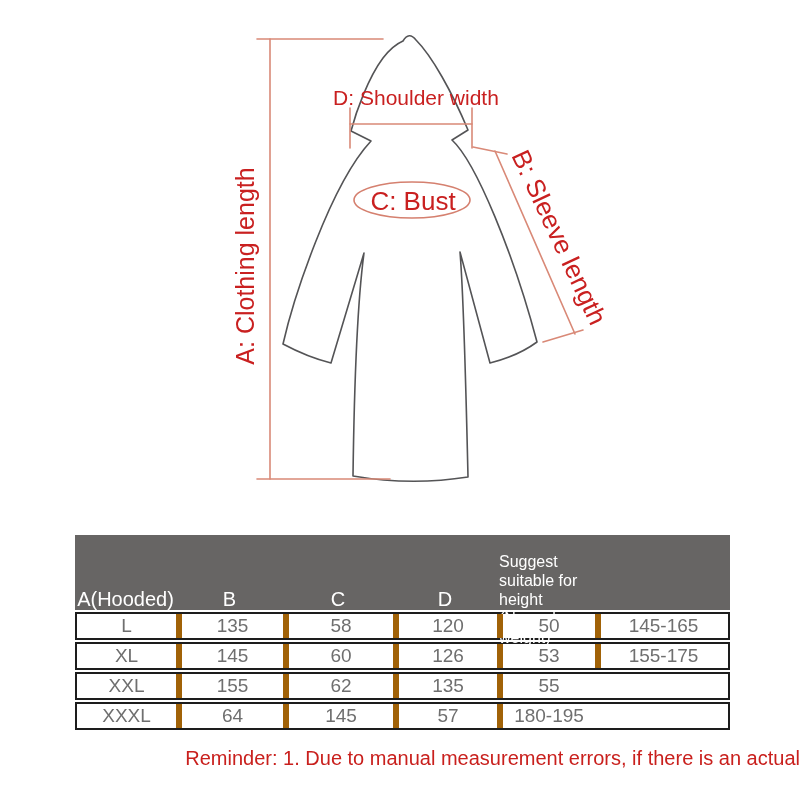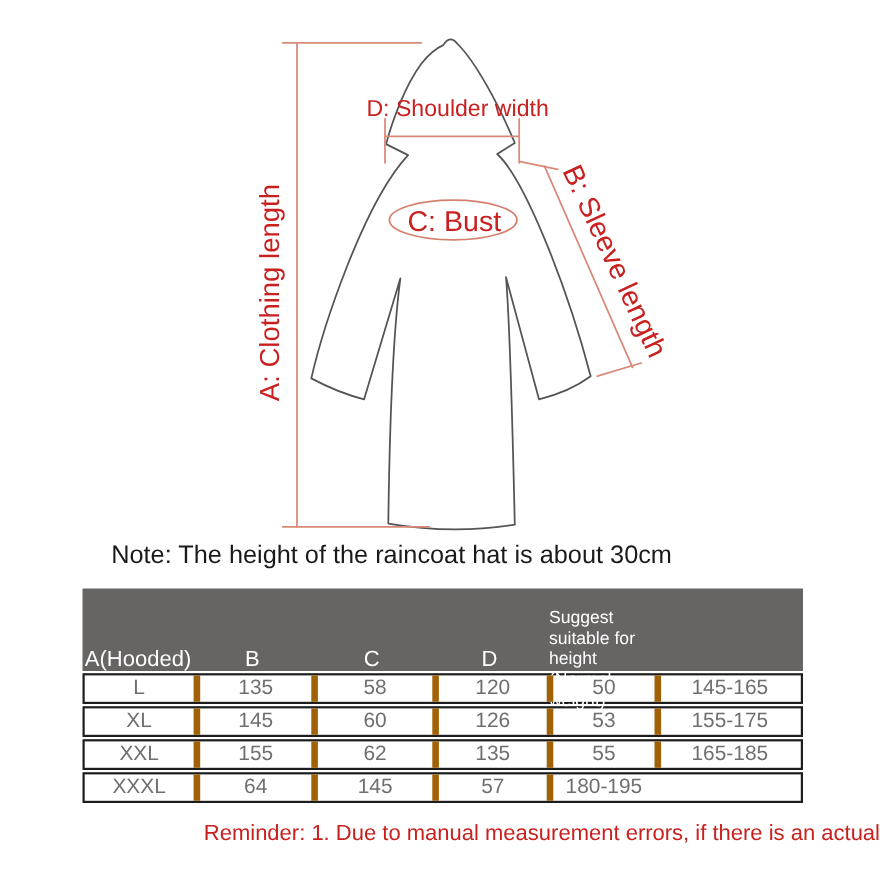--- a/index.html
+++ b/index.html
@@ -82,21 +82,20 @@
 
     <ellipse cx="412" cy="200" rx="58" ry="18" fill="none" stroke="#d5806f" stroke-width="1.6"></ellipse>
     <text class="ann-text" x="413" y="210" text-anchor="middle" font-size="26">C: Bust</text>
 
     <line class="mline" x1="495" y1="151" x2="575" y2="334"></line>
     <line class="mline" x1="473" y1="147" x2="507" y2="154"></line>
     <line class="mline" x1="543" y1="342" x2="583" y2="330"></line>
     <text class="ann-text" transform="translate(551,241) rotate(65)" text-anchor="middle" font-size="26">B: Sleeve length</text>
   </svg>
 
-  <div class="note">Note: The height of the raincoat hat is about 30cm</div>
 
   <div class="size-table">
     <div class="thead">
       <div>A(Hooded)</div>
       <div>B</div>
       <div>C</div>
       <div>D</div>
       <div class="small">Suggest suitable for height (Normal weight)</div>
     </div>
 
@@ -115,21 +114,20 @@
       <div>126</div>
       <div>53</div>
       <div>155-175</div>
     </div>
     <div class="trow">
       <div>XXL</div>
       <div>155</div>
       <div>62</div>
       <div>135</div>
       <div>55</div>
-      <div>165-185</div>
     </div>
     <div class="trow">
       <div>XXXL</div>
       <div>64</div>
       <div>145</div>
       <div>57</div>
       <div>180-195</div>
     </div>
   </div>
 

